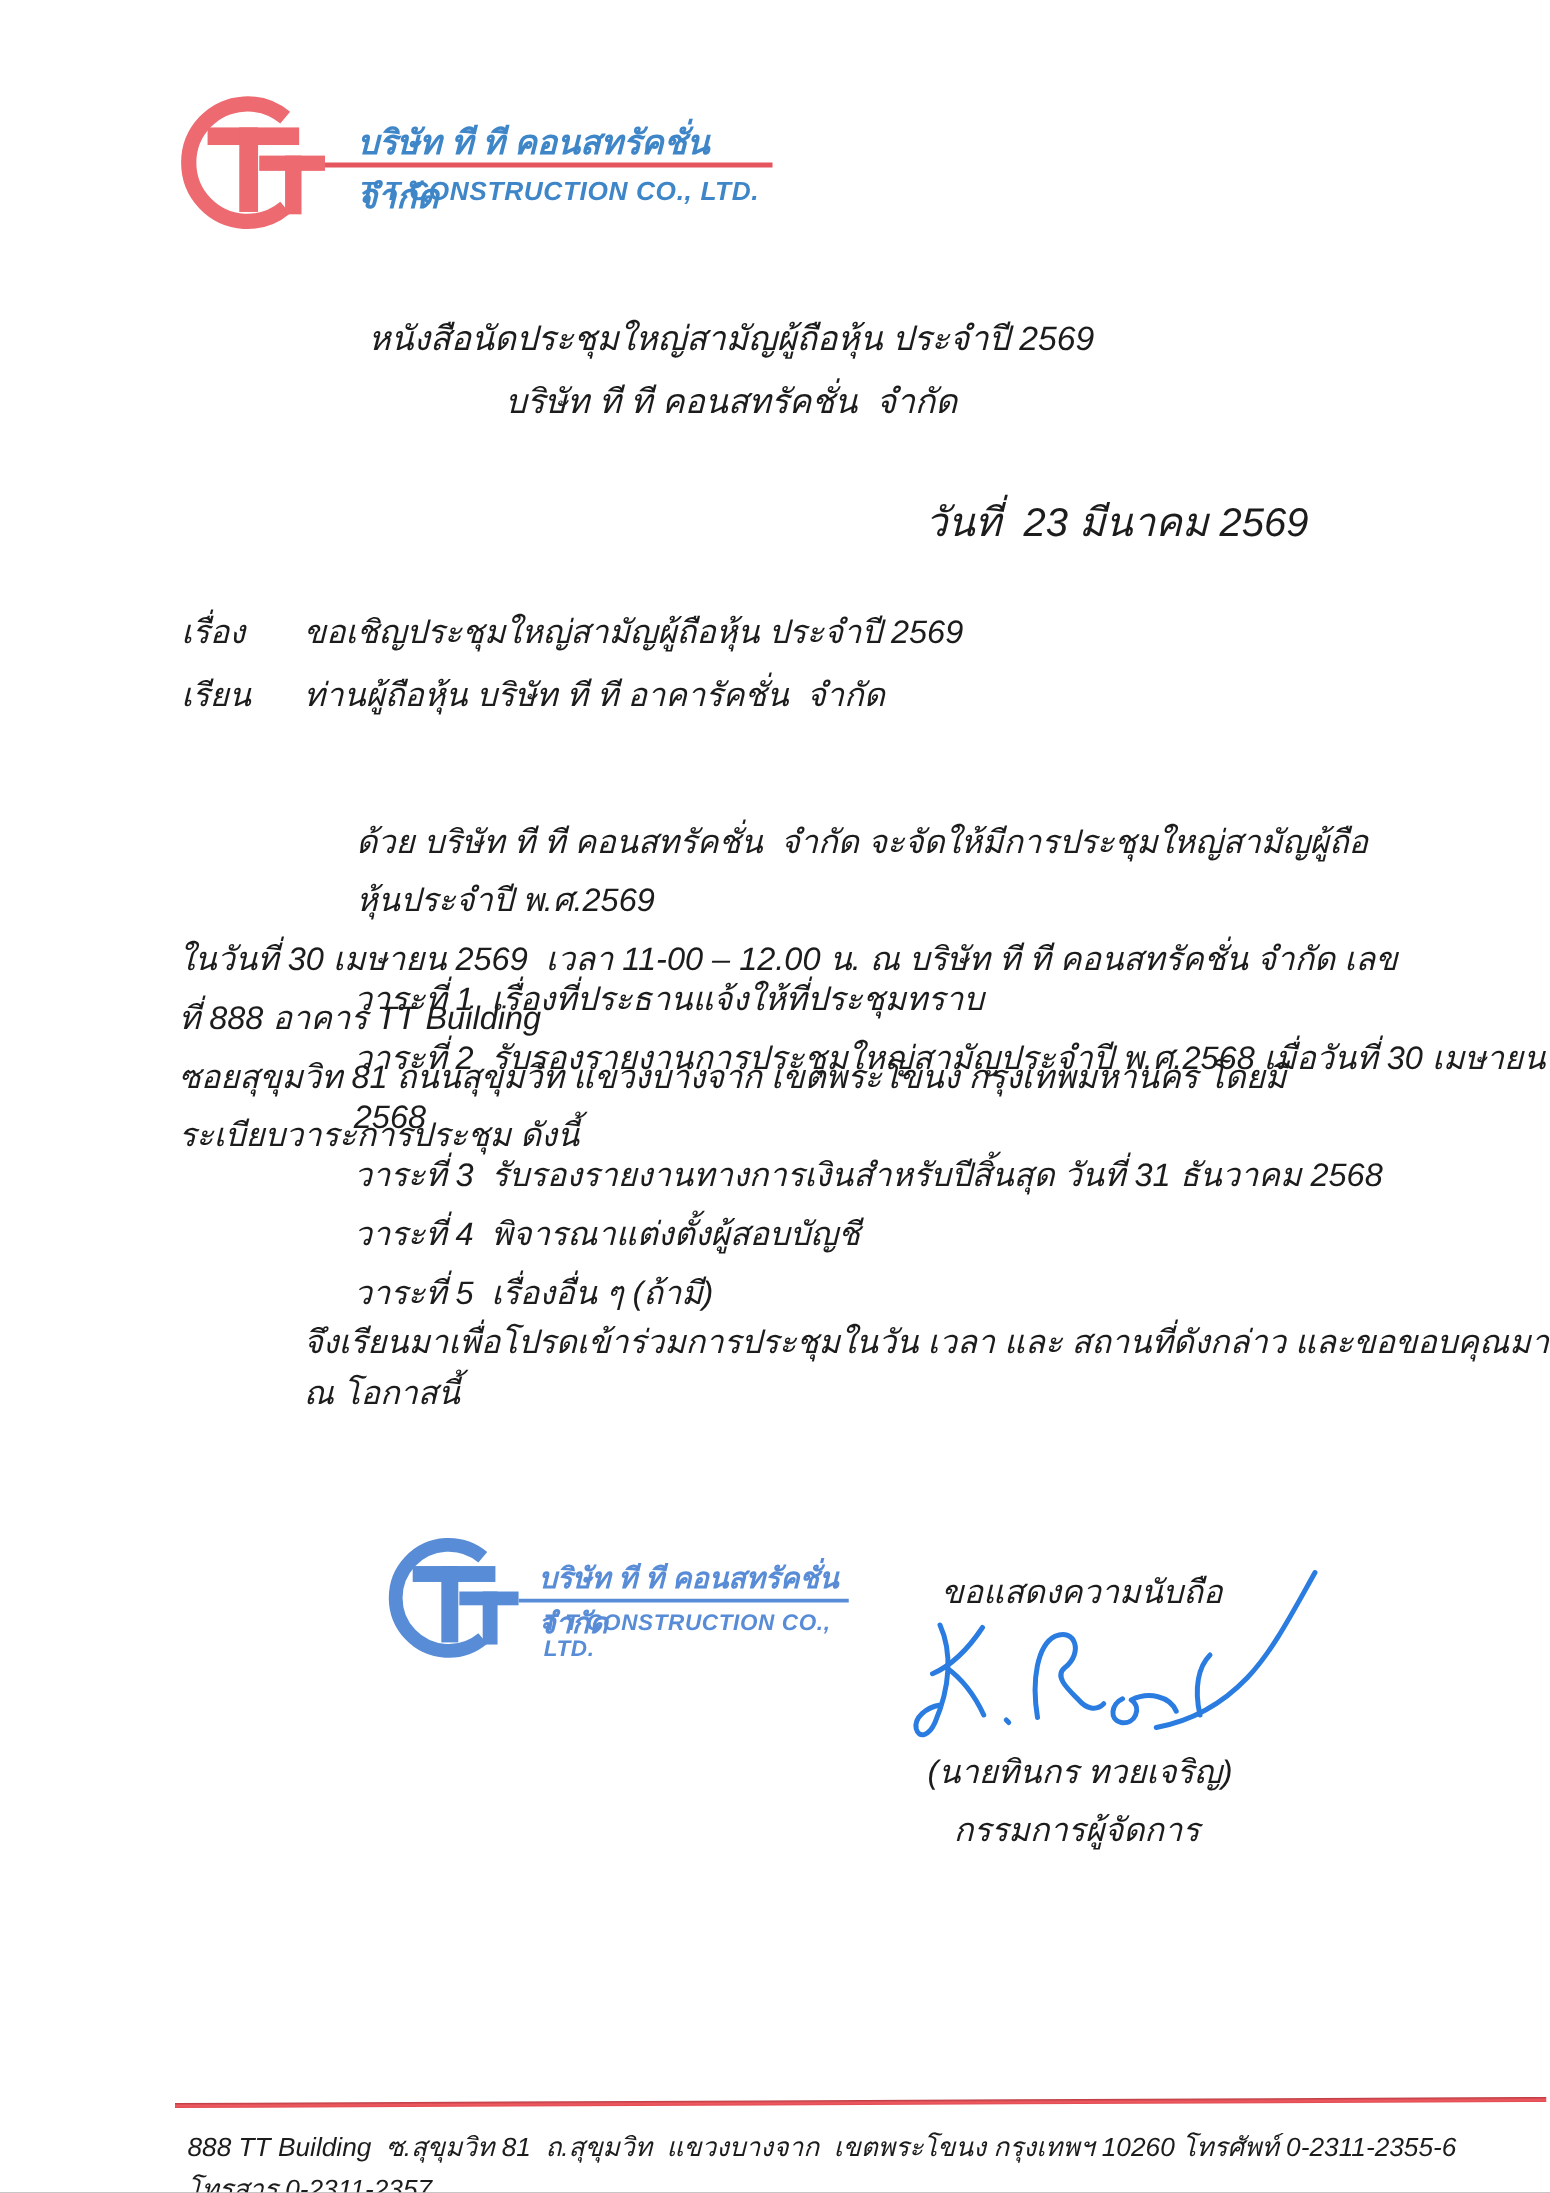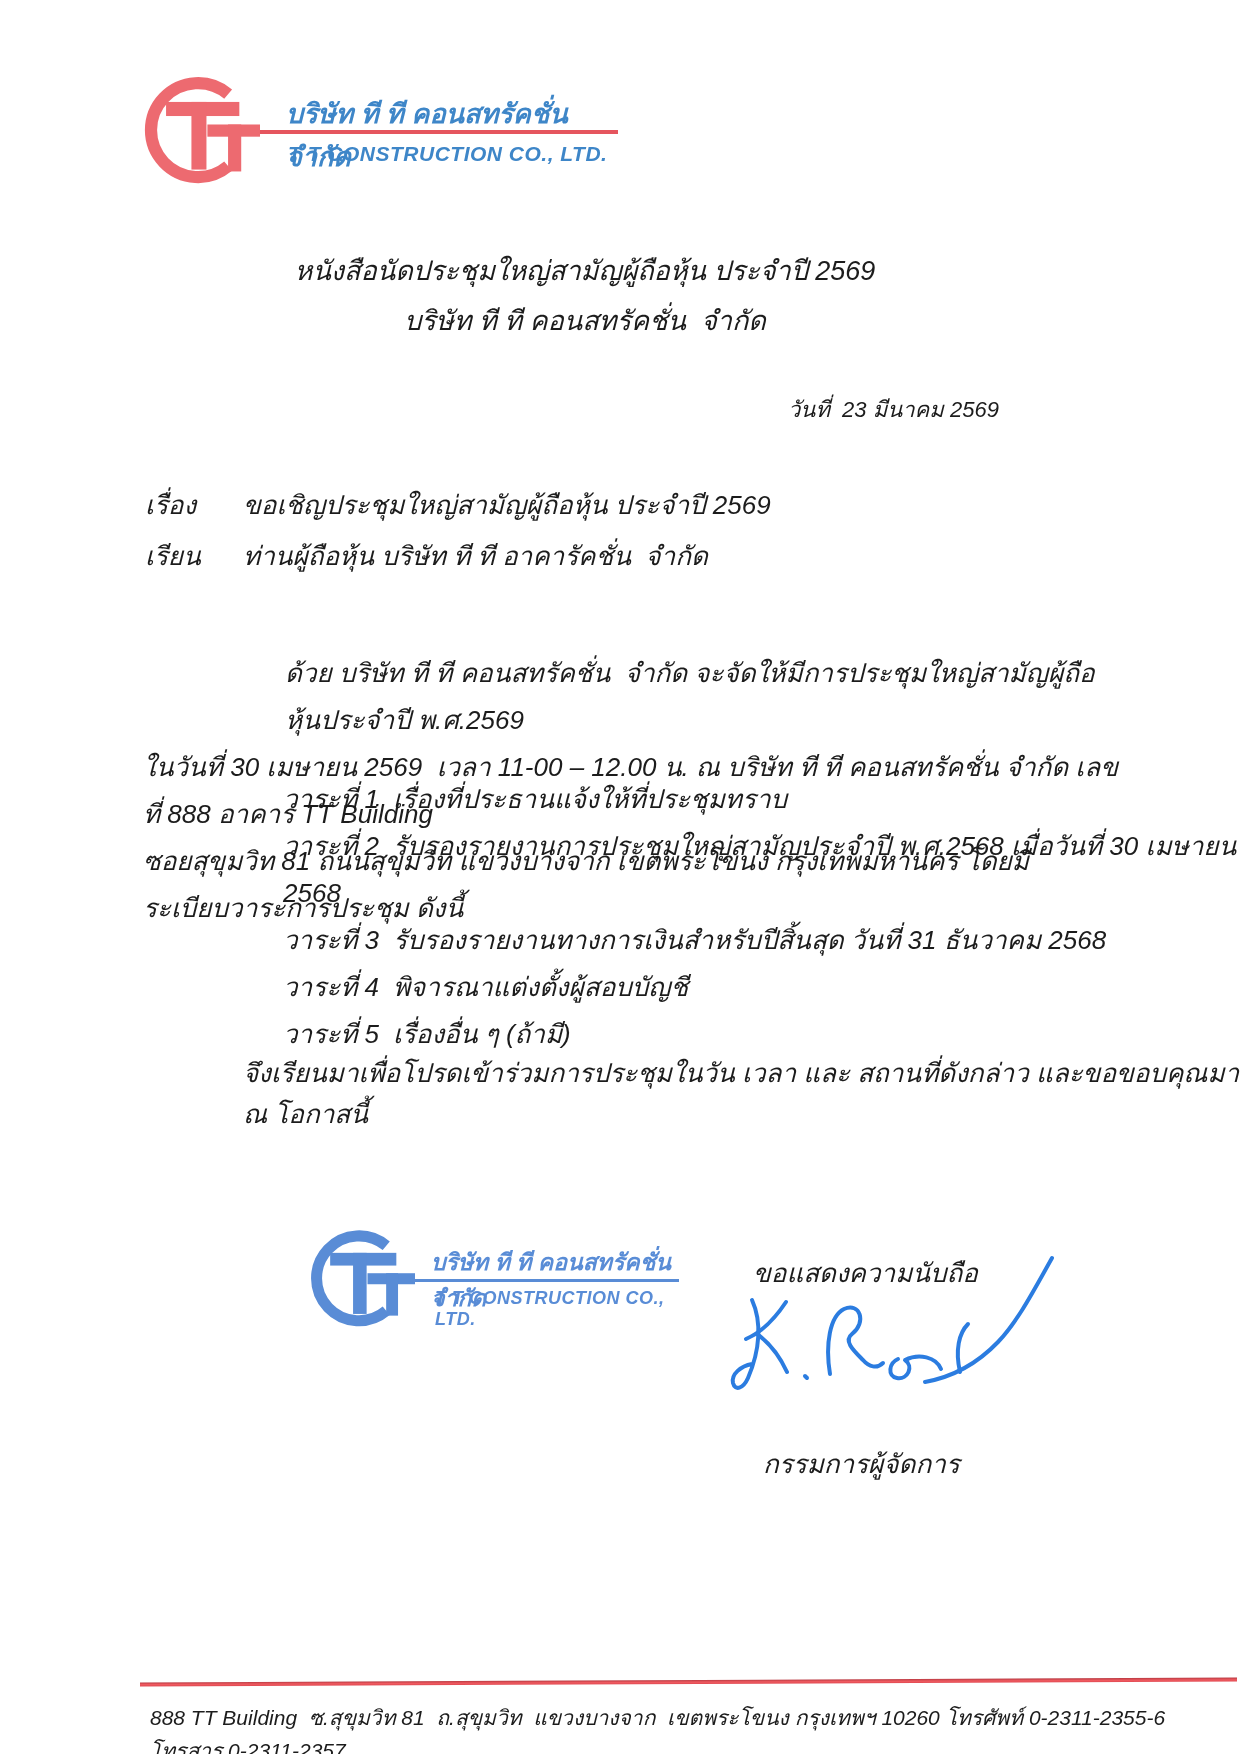--- a/index.html
+++ b/index.html
@@ -36,21 +36,21 @@
   .stamp-logo .ring{stroke:#4b83d3;}
   .stamp-logo .tglyph{fill:#4b83d3;}
   .stamp-logo .thai{left:128px;top:20px;font-size:23px;color:#4b83d3;}
   .stamp-logo .rule{left:112px;top:55px;right:4px;height:3px;background:#4b83d3;}
   .stamp-logo .eng{left:132px;top:64px;font-size:18px;color:#4b83d3;}
 
   .ring{fill:none;stroke-width:13px;}
 
   
   .title-wrap{position:absolute;left:-35px;top:246px;width:1240px;text-align:center;font-size:27px;line-height:50px;}
-  .date-line{position:absolute;left:788px;top:392px;font-size:22px;}
+  .date-line{position:absolute;left:740px;top:392px;font-size:32px;}
   .meta-row{position:absolute;left:145px;font-size:26px;}
   .meta-row .lbl{display:inline-block;width:98px;}
   .row-subject{top:484px;}
   .row-to{top:535px;}
 
   .body-par{position:absolute;left:143px;top:624px;width:975px;font-size:26px;line-height:47px;margin-top:26px;}
   .body-par .indent{padding-left:142px;}
 
   .agenda{position:absolute;left:283px;top:776px;font-size:26px;line-height:47px;}
   .agenda .lbl{display:inline-block;margin-right:14px;}
@@ -135,18 +135,19 @@
     <path d="M52,62 C62,84 60,112 48,140 C43,151 35,153 33,145 C31,136 41,128 52,126"></path>
     <path d="M86,64 C74,82 60,95 46,101"></path>
     <path d="M57,96 C71,106 81,121 87,134"></path>
     <path d="M105,138 l2,2"></path>
     <path d="M130,136 C125,106 130,78 144,71 C160,64 167,84 152,96 C143,103 154,113 163,122 C169,129 177,131 183,125"></path>
     <path d="M198,121 C189,125 187,138 197,140 C208,142 214,128 205,122 C219,115 236,119 241,131"></path>
     <path d="M260,134 C255,112 259,95 268,86"></path>
     <path d="M225,144 C252,139 276,127 298,104 C318,83 334,52 352,20"></path>
   </svg>
 
+  <div class="signer-name t">(นายทินกร ทวยเจริญ)</div>
   <div class="signer-title t">กรรมการผู้จัดการ</div>
 
   <div class="footer-line"></div>
   <div class="footer-text t">888 TT Building  ซ.สุขุมวิท 81  ถ.สุขุมวิท  แขวงบางจาก  เขตพระโขนง กรุงเทพฯ 10260 โทรศัพท์ 0-2311-2355-6 โทรสาร 0-2311-2357</div>
 
 </div>
 
 </body></html>

